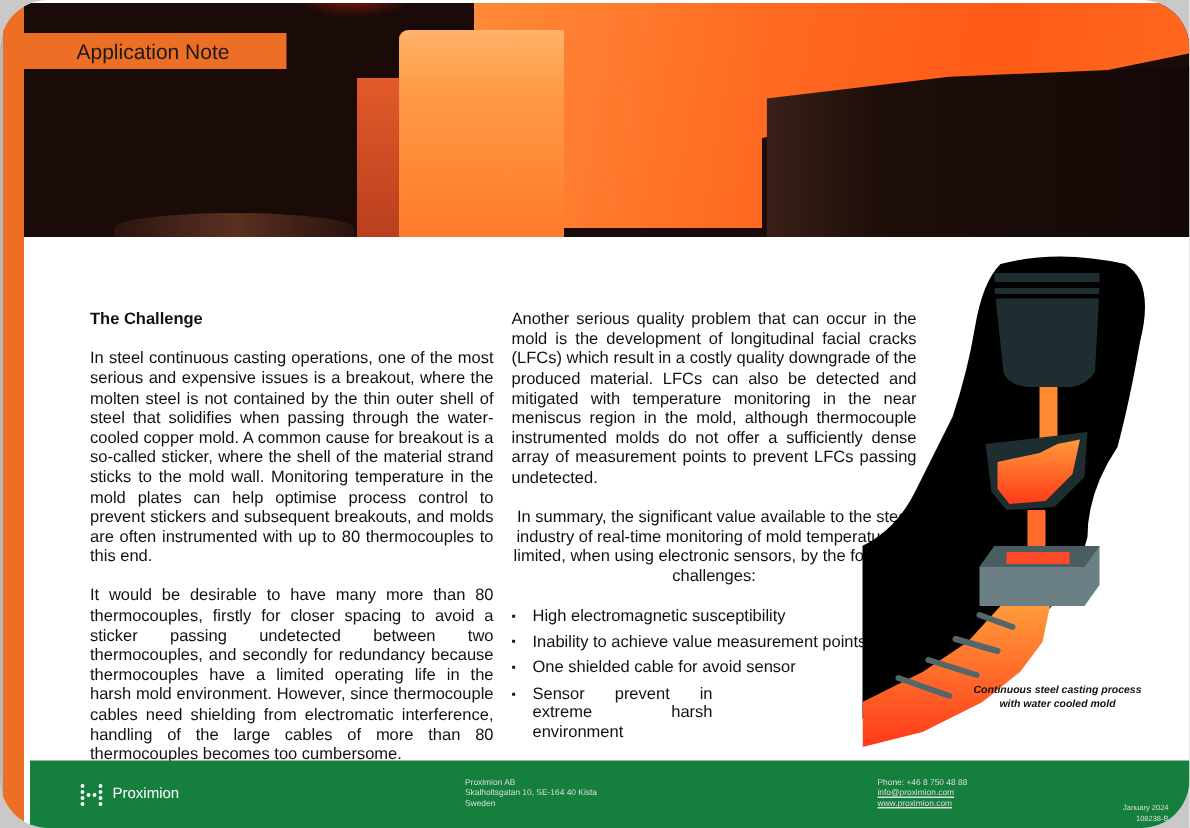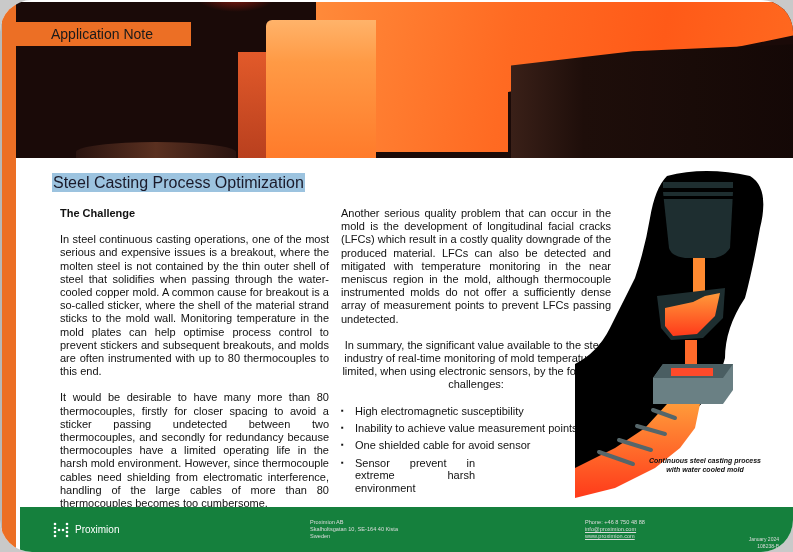--- a/index.html
+++ b/index.html
@@ -93,21 +93,20 @@
     <div class="glow-top"></div>
     <div class="block-top"></div>
     <div class="block-left"></div>
     <div class="block-front"></div>
     <div class="dark-slab"></div>
     <div class="floor"></div>
   </div>
 
   <div class="app-note">Application Note</div>
 
-  <div class="title">Steel Casting Process Optimization</div>
 
   <div class="col col1">
     <div class="heading">The Challenge</div>
     <p>In steel continuous casting operations, one of the most serious and expensive issues is a breakout, where the molten steel is not contained by the thin outer shell of steel that solidifies when passing through the water-cooled copper mold. A common cause for breakout is a so-called sticker, where the shell of the material strand sticks to the mold wall. Monitoring temperature in the mold plates can help optimise process control to prevent stickers and subsequent breakouts, and molds are often instrumented with up to 80 thermocouples to this end.</p>
     <p>It would be desirable to have many more than 80 thermocouples, firstly for closer spacing to avoid a sticker passing undetected between two thermocouples, and secondly for redundancy because thermocouples have a limited operating life in the harsh mold environment. However, since thermocouple cables need shielding from electromatic interference, handling of the large cables of more than 80 thermocouples becomes too cumbersome.</p>
   </div>
 
   <div class="col col2">
     <p>Another serious quality problem that can occur in the mold is the development of longitudinal facial cracks (LFCs) which result in a costly quality downgrade of the produced material. LFCs can also be detected and mitigated with temperature monitoring in the near meniscus region in the mold, although thermocouple instrumented molds do not offer a sufficiently dense array of measurement points to prevent LFCs passing undetected.</p>
     <p class="summary">In summary, the significant value available to the steel industry of real-time monitoring of mold temperature is limited, when using electronic sensors, by the following challenges:</p>

